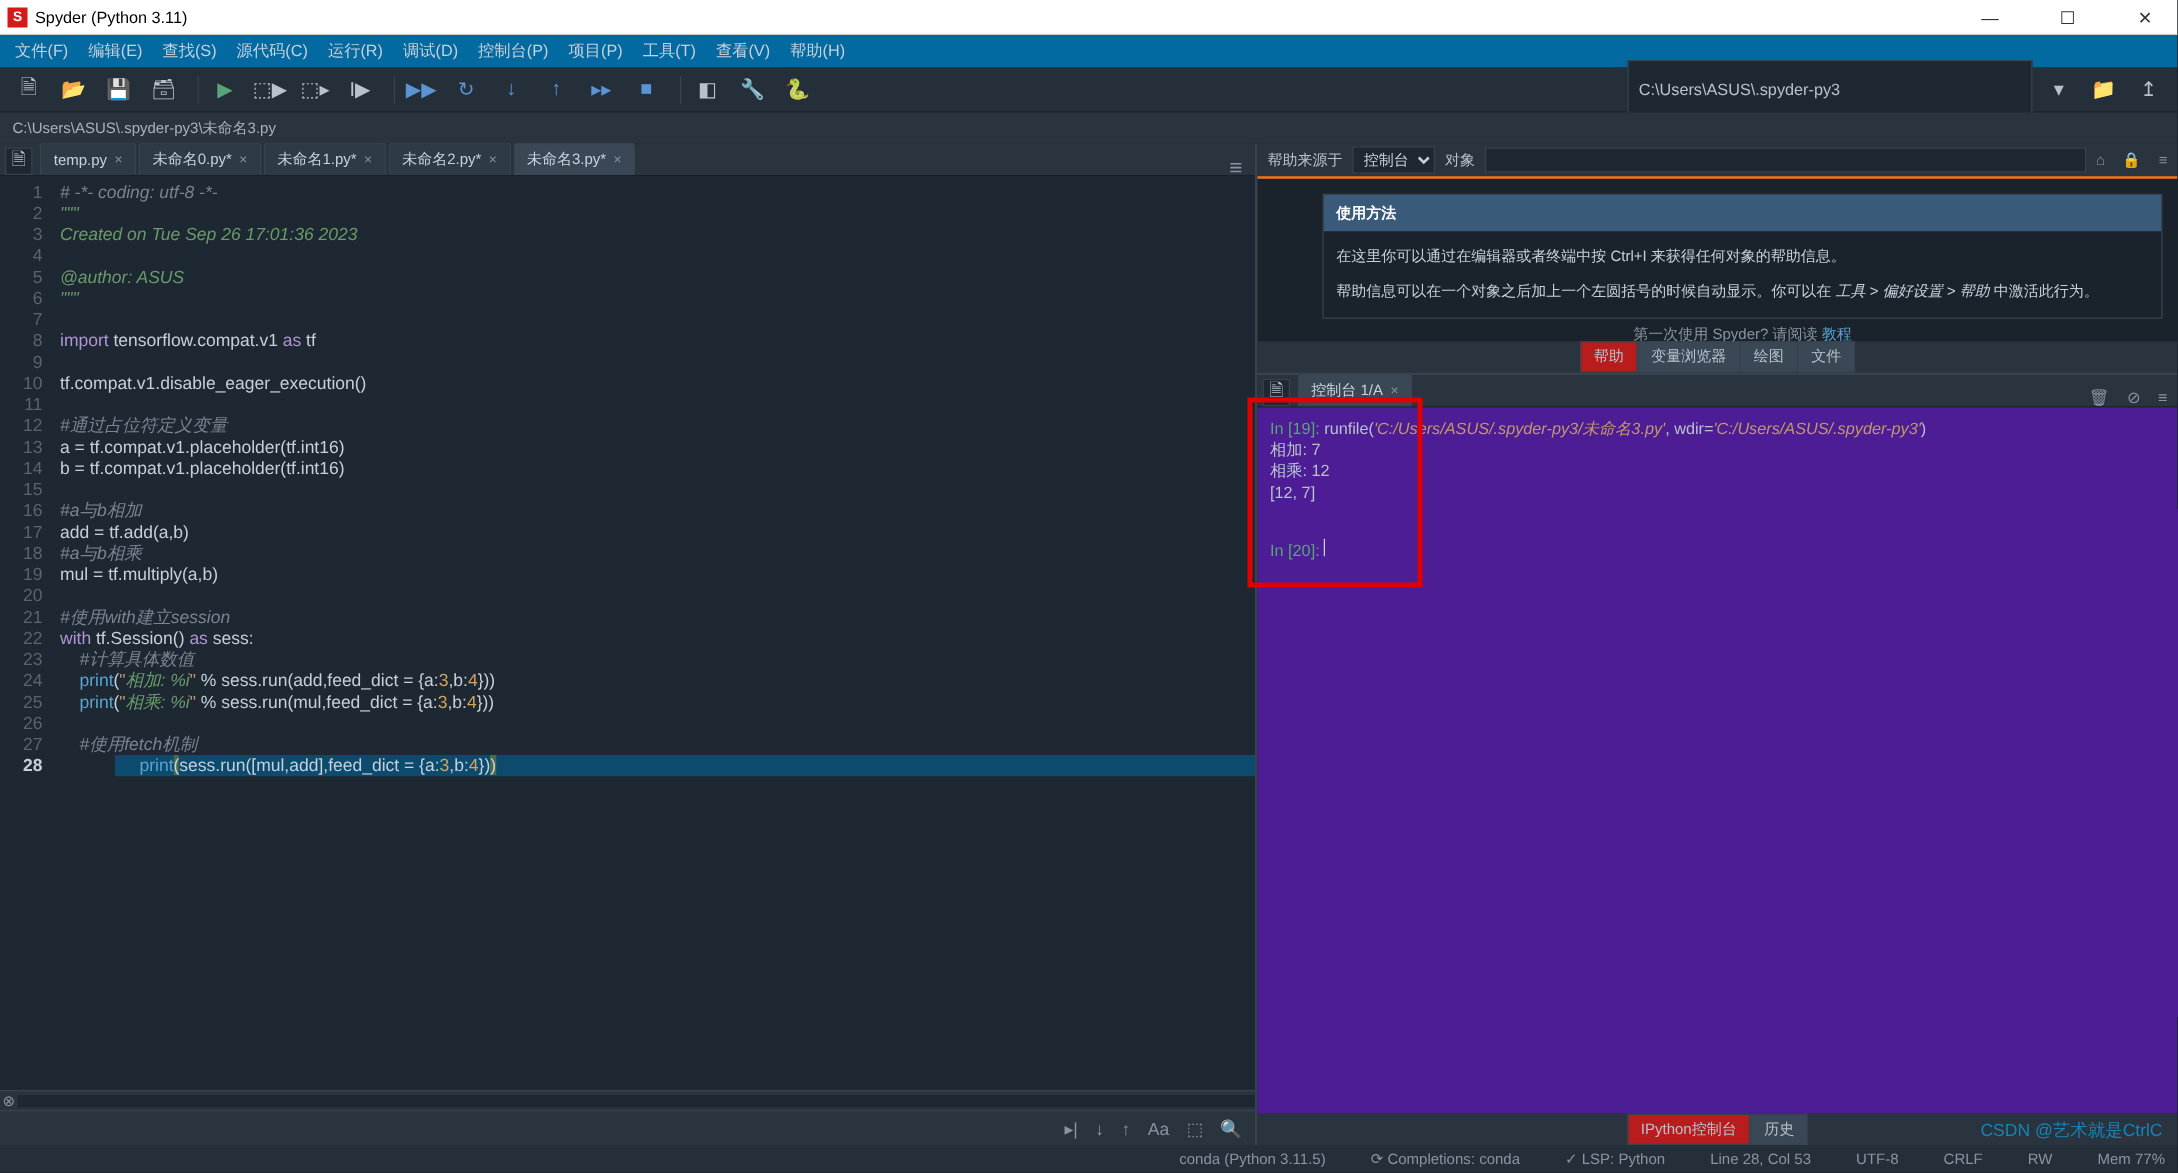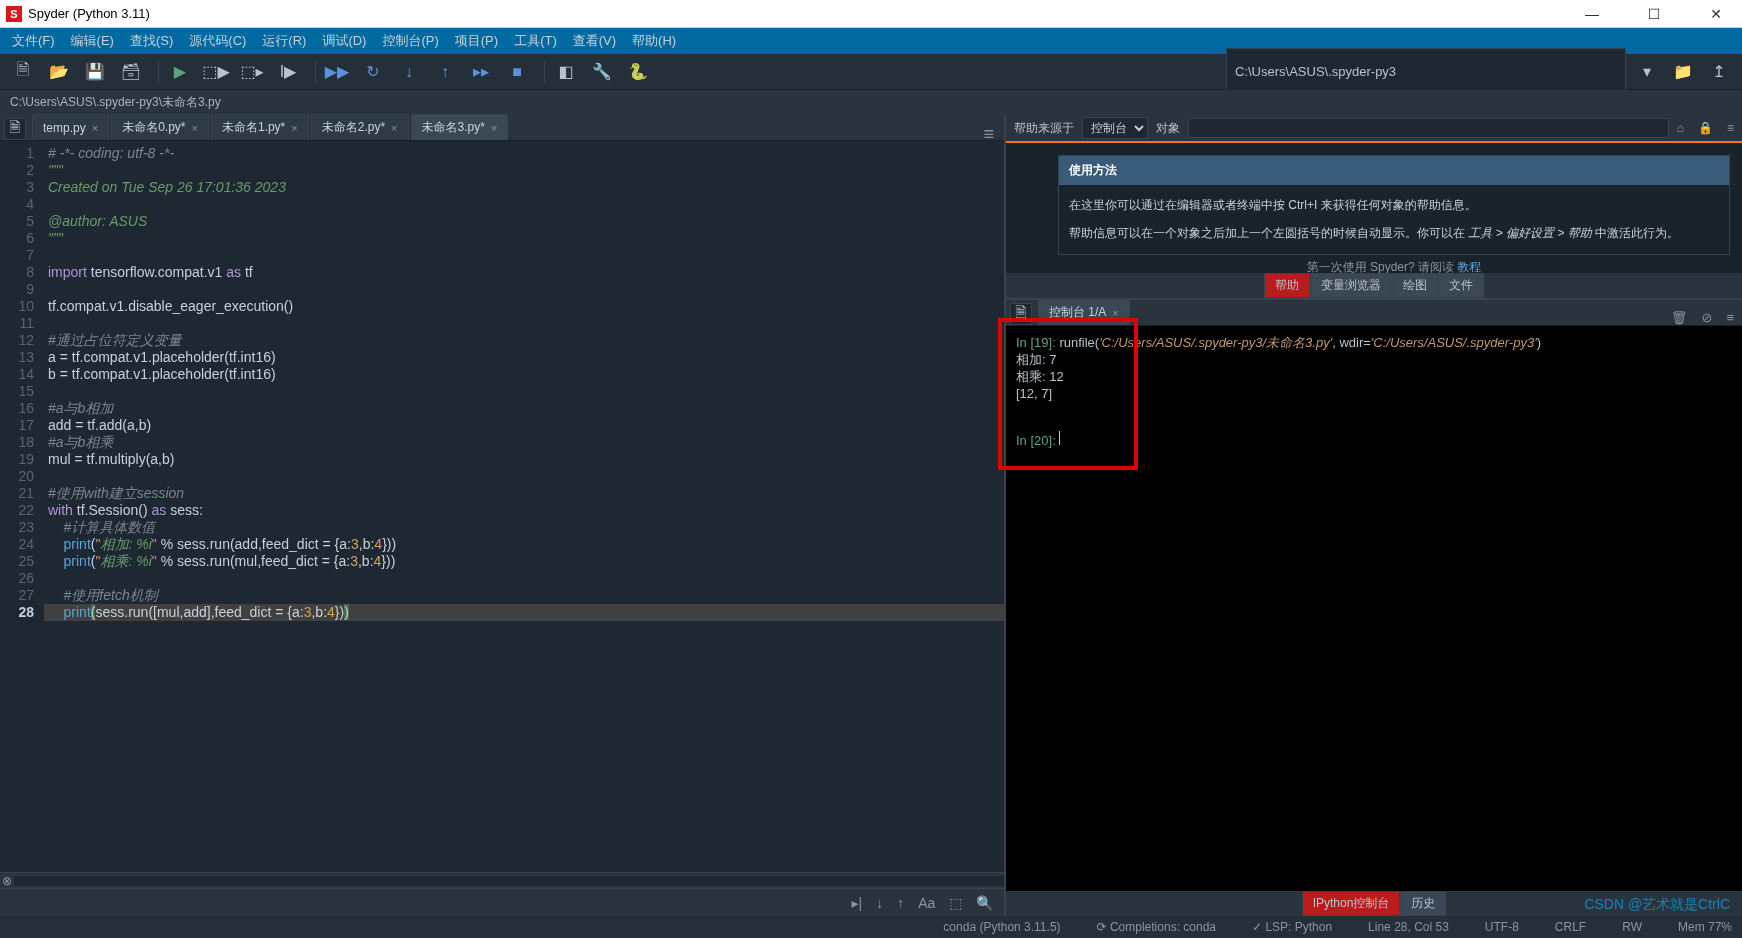--- a/index.html
+++ b/index.html
@@ -9,38 +9,38 @@
 .titlebar .icon { width: 16px; height: 16px; background: #d61a1a; margin-right: 6px; font-size: 11px; color: #fff; display: flex; align-items: center; justify-content: center; font-weight: bold; }
 .titlebar-title { flex: 1; font-size: 13px; }
 .windowbtns { display: flex; gap: 22px; }
 .windowbtn { width: 40px; height: 20px; display: flex; align-items: center; justify-content: center; font-size: 14px; color: #333; cursor: pointer; }
 .menubar { background: #0369a1; height: 26px; display: flex; align-items: center; padding: 0 6px; color: #c5d0db; font-size: 13px; gap: 4px; }
 .menuitem { padding: 2px 6px; cursor: pointer; }
 .toolbar { background: #252f3a; height: 36px; display: flex; align-items: center; padding: 0 8px; border-bottom: 1px solid #1a2028; }
 .tbtn { width: 30px; height: 28px; display: flex; align-items: center; justify-content: center; cursor: pointer; color: #b8c2cc; font-size: 16px; margin-right: 6px; }
 .tsep { width: 1px; height: 22px; background: #39434f; margin: 0 6px; }
 .pathbox { margin-left: auto; display: flex; align-items: center; gap: 6px; }
-.pathbox input { background: #1e2833; border: 1px solid #39434f; color: #b8c2cc; padding: 15px 8px; font-size: 13px; width: 400px; }
+.pathbox input { background: #1e2833; border: 1px solid #39434f; color: #b8c2cc; padding: 15px 8px; font-size: 13px; width: 324px; }
 .breadcrumb { background: #2a343f; color: #a8b2bc; padding: 4px 10px; font-size: 12px; }
 .body { flex: 1; display: flex; min-height: 0; }
 .left { flex: 1; display: flex; flex-direction: column; min-width: 0; }
 .right { width: 738px; display: flex; flex-direction: column; border-left: 2px solid #39434f; }
 .tabs { background: #2a343f; height: 26px; display: flex; align-items: flex-end; padding: 0 4px; border-bottom: 1px solid #1a2028; }
 .tab-add { width: 22px; height: 22px; display: flex; align-items: center; justify-content: center; background: #1e2833; border: 1px solid #39434f; cursor: pointer; font-size: 14px; margin-right: 6px; }
 .tab { padding: 4px 10px; background: #2e3a46; border: 1px solid #39434f; border-bottom: none; display: flex; align-items: center; gap: 6px; font-size: 12px; cursor: pointer; color: #c8d2dc; margin-right: 2px; border-radius: 3px 3px 0 0; }
 .tab.active { background: #3a4856; }
 .tab .x { font-size: 11px; color: #8a94a0; cursor: pointer; }
 .tab-opts { margin-left: auto; color: #8a94a0; cursor: pointer; padding: 0 6px; font-size: 18px; line-height: 12px; }
 .editor { flex: 1; display: flex; background: #1e2833; font-family: Consolas, monospace; font-size: 14px; position: relative; overflow: hidden; }
 .gutter { width: 44px; text-align: right; padding: 4px 10px 4px 4px; color: #5a6470; background: #1e2833; user-select: none; }
 .gutter div { height: 17px; line-height: 17px; }
 .gutter div.active { color: #c5d0db; font-weight: bold; }
 .code { flex: 1; padding: 4px 0; white-space: pre; line-height: 17px; color: #c5d0db; position: relative; }
 .code-line { height: 17px; padding: 0 4px; }
-.code-line.highlighted { background: #404040; }
+.code-line.highlighted { background: #0c4a6e; margin-left: 48px; }
 .c-comment { color: #7a8490; font-style: italic; }
 .c-docstring { color: #6a9a6a; font-style: italic; }
 .c-keyword { color: #b294d4; }
 .c-string { color: #c4986a; }
 .c-string-it { color: #6a9a6a; font-style: italic; }
 .c-number { color: #d4a45a; }
 .c-func { color: #5aa4d4; }
 .c-paren-hl { background: #4a6a4a; }
 .bottom-scroll { height: 16px; background: #2a343f; border-top: 1px solid #39434f; display: flex; align-items: center; }
 .scroll-x { width: 14px; text-align: center; color: #8a94a0; font-size: 12px; }
@@ -54,21 +54,21 @@
 .help-title { background: #3a5a7a; padding: 6px 10px; font-weight: bold; color: #fff; }
 .help-content { padding: 10px; line-height: 1.7; }
 .help-content em { font-style: italic; }
 .help-foot { text-align: center; color: #8a94a0; font-size: 12px; margin-top: 4px; }
 .help-foot a { color: #5aa4d4; }
 .panel-tabs { display: flex; justify-content: center; gap: 0; background: #2a343f; }
 .panel-tab { padding: 3px 10px; background: #3a4856; border: 1px solid #39434f; font-size: 12px; cursor: pointer; }
 .panel-tab.active { background: #b91c1c; }
 .console-wrap { flex: 1; display: flex; flex-direction: column; border-top: 2px solid #39434f; min-height: 0; }
 .console-tabs { height: 26px; display: flex; align-items: flex-end; padding: 0 4px; background: #2a343f; border-bottom: 1px solid #1a2028; }
-.console-body { flex: 1; background: #000000; padding: 8px 10px; font-family: Consolas, monospace; font-size: 13px; line-height: 17px; position: relative; }
+.console-body { flex: 1; background: #4c1d95; padding: 8px 10px; font-family: Consolas, monospace; font-size: 13px; line-height: 17px; position: relative; }
 .console-line { white-space: pre; }
 .c-in { color: #5aa47a; }
 .c-path { color: #c4986a; font-style: italic; }
 .red-box { position: absolute; border: 4px solid #e00000; pointer-events: none; }
 .statusbar { height: 22px; background: #252f3a; display: flex; align-items: center; padding: 0 10px; gap: 36px; font-size: 12px; color: #8a94a0; justify-content: flex-end; }
 .watermark { position: absolute; bottom: 24px; right: 12px; color: #0ea5e9; font-size: 14px; opacity: 0.7; }
 .help-icons { margin-left: auto; display: flex; gap: 14px; color: #8a94a0; }
 </style>
 </head>
 <body>

